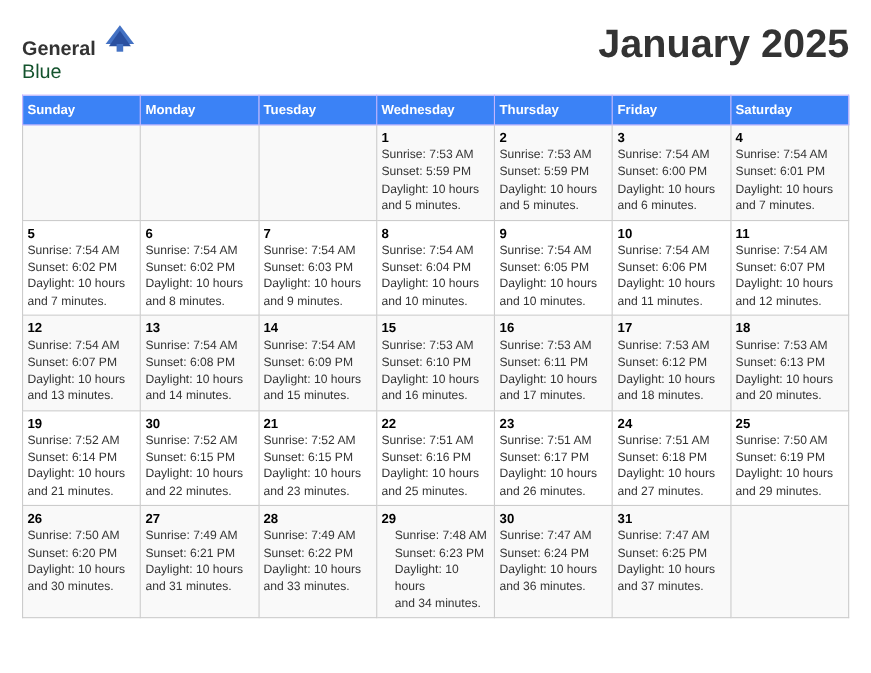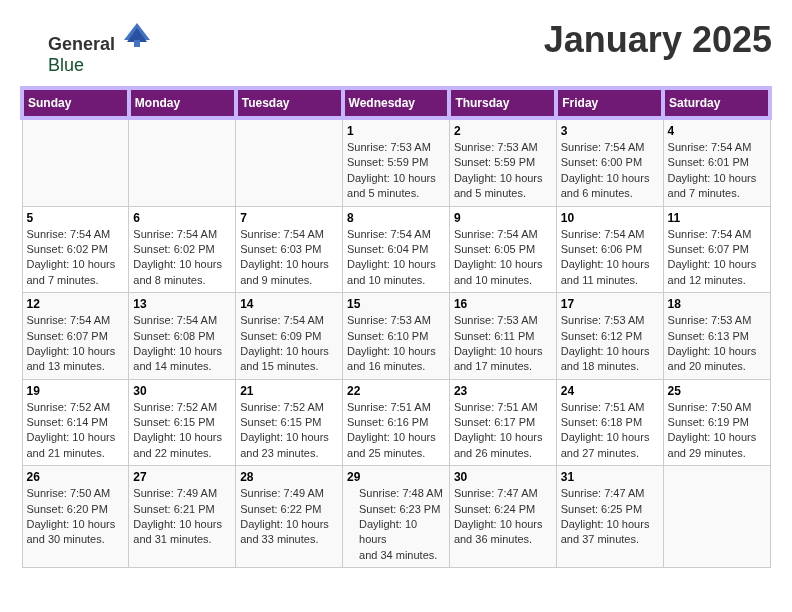--- a/index.html
+++ b/index.html
@@ -8,21 +8,20 @@
       background: #fff;
       width: 792px;
       min-height: 612px;
       padding: 20px;
     }
     .header {
       display: flex;
       justify-content: space-between;
       align-items: flex-start;
       margin-bottom: 10px;
-      margin-left: 28px;
     }
     .logo {
       display: flex;
       align-items: center;
     }
     .logo-text-general {
       font-size: 18px;
       font-weight: bold;
       color: #333;
     }
@@ -49,27 +48,27 @@
       font-size: 16px;
       font-weight: normal;
       color: #555;
     }
     table {
       width: 100%;
       border-collapse: collapse;
       font-size: 11px;
     }
     thead tr th {
-      background-color: #701a75;
+      background-color: #3b82f6;
       color: #fff;
       padding: 6px 4px;
       text-align: left;
       font-size: 12px;
       font-weight: bold;
-      border: 4px solid #c4b5fd;
+      border: 1px solid #c4b5fd;
     }
     tbody tr td {
       border: 1px solid #ccc;
       padding: 4px;
       vertical-align: top;
       width: 14.28%;
       min-height: 80px;
     }
     tbody tr:nth-child(odd) td {
       background-color: #f9f9f9;

